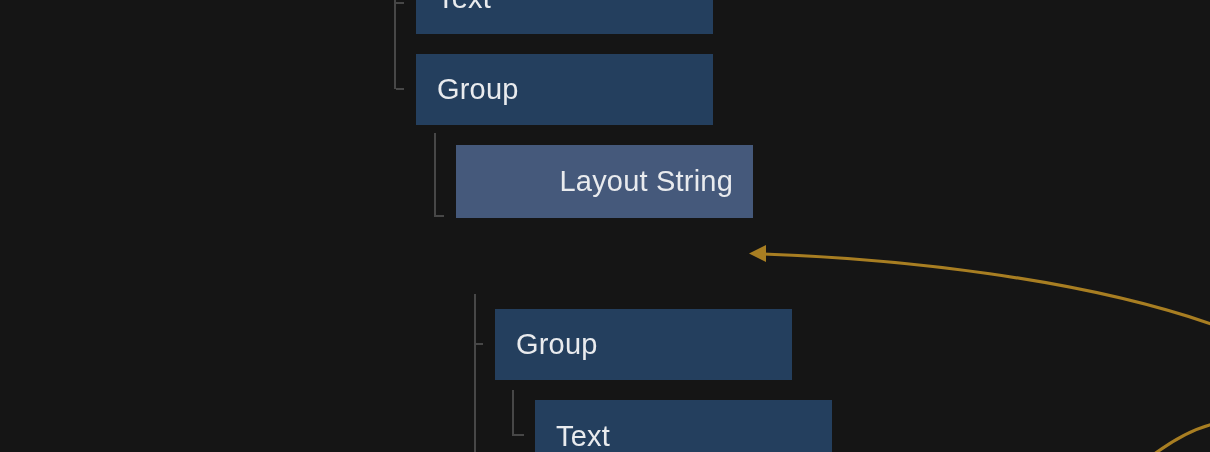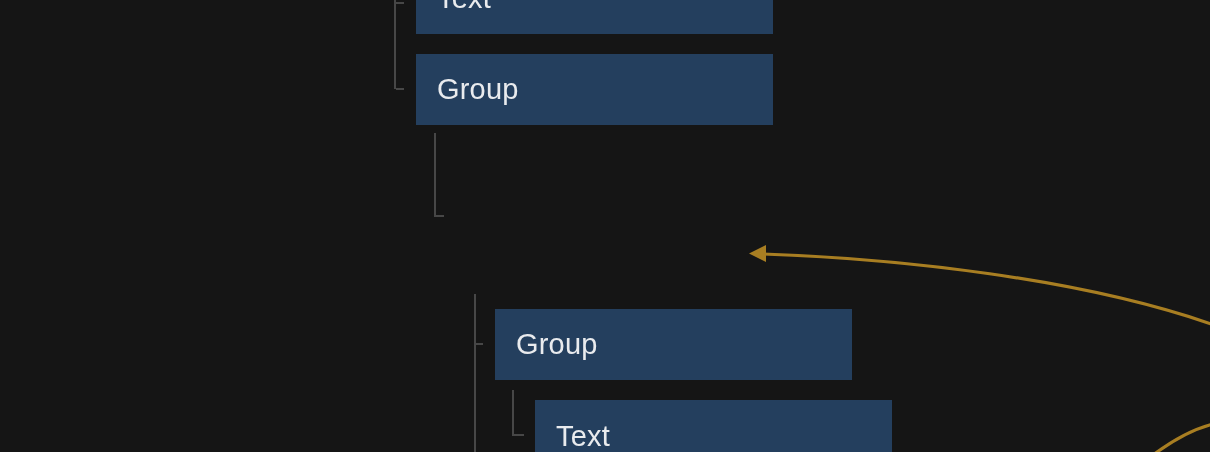--- a/index.html
+++ b/index.html
@@ -18,21 +18,21 @@
   
   .tline {
     position: absolute;
     background: #474747;
   }
   .tline.v { width: 2px; }
   .tline.h { height: 2px; }
   
   .node {
     position: absolute;
-    width: 357px;
+    width: 297px;
   }
   .node-title {
     height: 71px;
     background: #243F5E;
     display: flex;
     align-items: center;
     padding-left: 21px;
     box-sizing: border-box;
   }
   .node-title span,
@@ -87,20 +87,23 @@
     </div>
   </div>
 
   <div class="node" style="left:416px; top:54px;">
     <div class="node-title">
       <span>Group</span>
     </div>
   </div>
 
   <div class="node" style="left:456px; top:145px;">
+    <div class="node-port">
+      <span>Layout String</span>
+    </div>
   </div>
 
   <div class="node" style="left:495px; top:309px;">
     <div class="node-title">
       <span>Group</span>
     </div>
   </div>
 
   <div class="node" style="left:535px; top:400px;">
     <div class="node-title" style="height:110px; align-items:flex-start; padding-top:20px;">

